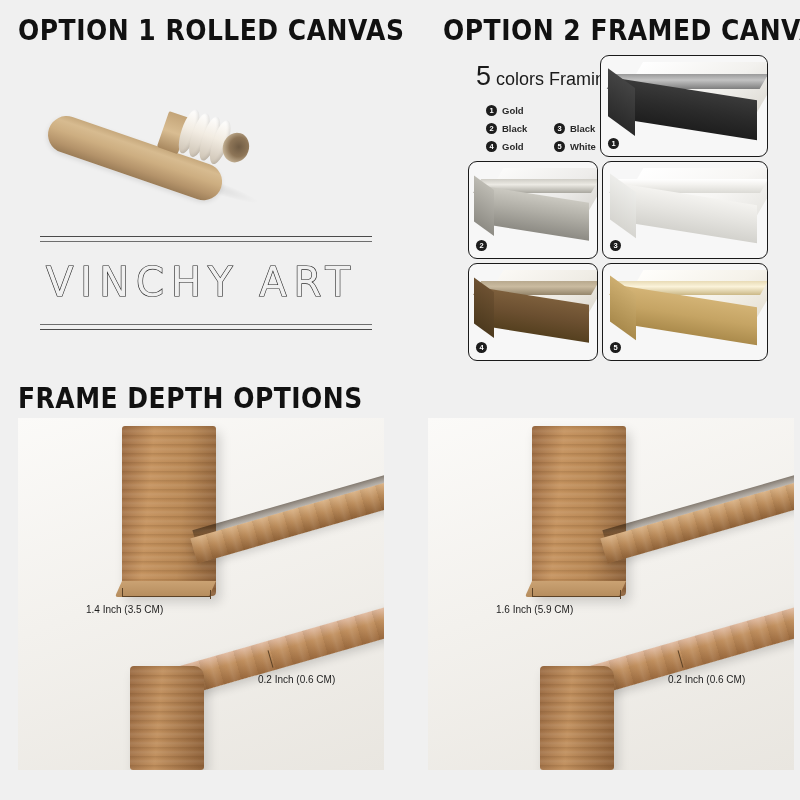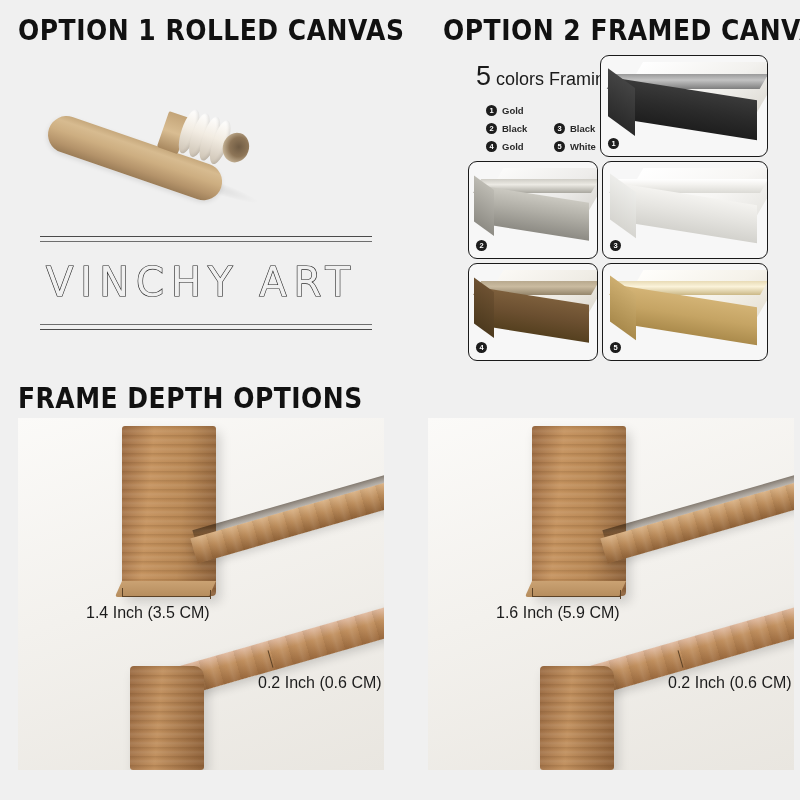--- a/index.html
+++ b/index.html
@@ -231,21 +231,21 @@
       repeating-linear-gradient(180deg, rgba(92,60,30,.16) 0px, rgba(92,60,30,0) 3px, rgba(255,255,255,.08) 5px, rgba(92,60,30,0) 9px),
       linear-gradient(95deg,#9a6b43,#c08f5d 40%,#8d6038);
     border-radius: 4px 10px 3px 3px;
     box-shadow: 4px 6px 12px rgba(0,0,0,.15);
   }
 
   .dim-line { position: absolute; border-top: 1px solid #5c4226; }
   .dim-tick { position: absolute; border-left: 1px solid #5c4226; height: 9px; }
   .dim-label {
     position: absolute;
-    font-size: 16px;
+    font-size: 10px;
     color: #1c1c1c;
     white-space: nowrap;
     font-family: "Liberation Sans", sans-serif;
   }
 </style>
 </head>
 <body>
 
 <div id="page">
 

